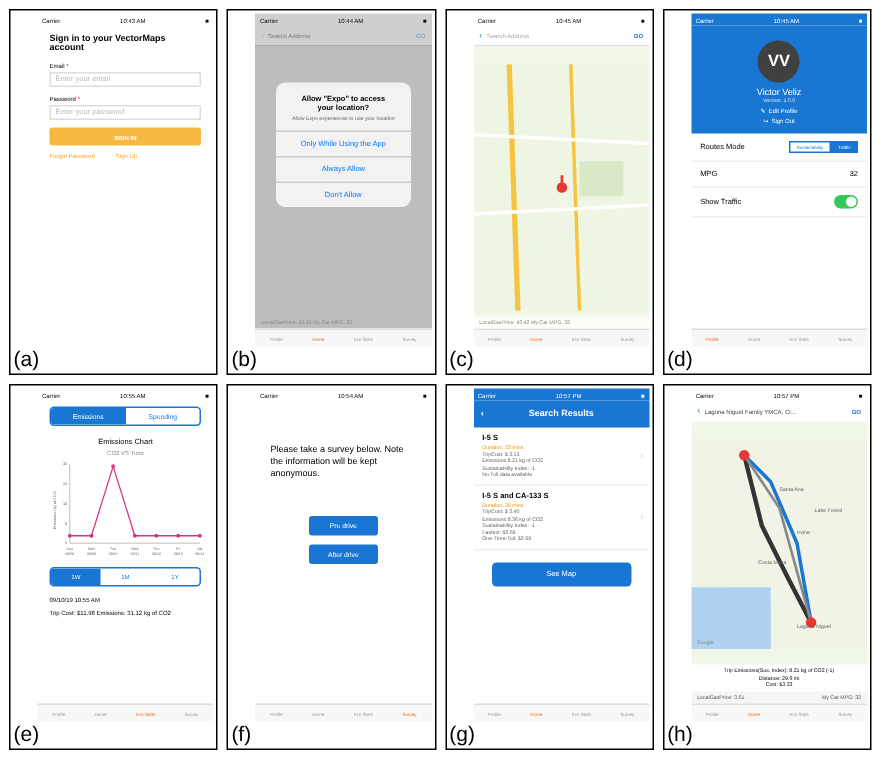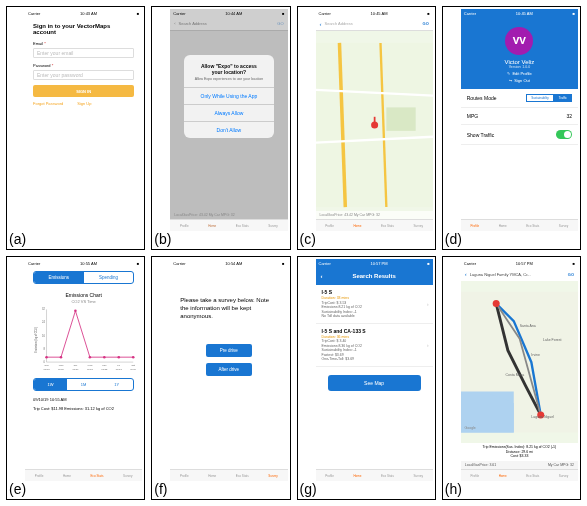--- a/index.html
+++ b/index.html
@@ -36,21 +36,21 @@
 
   
   .mapwrap { flex: 1; position: relative; background: #f0f7e8; }
   .maphead { height: 14px; border-bottom: 1px solid #ddd; display: flex; align-items: center; padding: 0 4px; font-size: 4px; color: #aaa; justify-content: space-between; }
   .maphead .go { color: #1976d2; font-weight: 600; }
   .map-svg { position: absolute; inset: 0; width: 100%; height: 100%; }
   .mapfoot { position: absolute; bottom: 0; left: 0; right: 0; font-size: 3.5px; color: #888; padding: 2px 4px; background: rgba(255,255,255,0.7); }
 
   
   .pd-top { background: #1976d2; color: #fff; text-align: center; padding: 10px 0 6px; }
-  .pd-avatar { width: 28px; height: 28px; border-radius: 50%; background: #a21caf; margin: 0 auto 4px; display: flex; align-items: center; justify-content: center; font-size: 11px; color: #fff; font-weight: 600; font-family: Liberation Mono, monospace; }
+  .pd-avatar { width: 28px; height: 28px; border-radius: 50%; background: #404040; margin: 0 auto 4px; display: flex; align-items: center; justify-content: center; font-size: 11px; color: #fff; font-weight: 600; }
   .pd-name { font-size: 6px; }
   .pd-ver { font-size: 3.5px; opacity: .8; }
   .pd-link { font-size: 4px; margin-top: 2px; display: flex; align-items: center; justify-content: center; gap: 2px; }
   .pd-rows { }
   .pd-row { display: flex; justify-content: space-between; align-items: center; padding: 5px 6px; border-bottom: 1px solid #eee; font-size: 5px; }
   .pd-seg { display: flex; }
   .pd-seg span { font-size: 3px; padding: 1px 4px; border: 1px solid #1976d2; }
   .pd-seg .on { background: #1976d2; color: #fff; }
   .pd-seg .off { background: #fff; color: #1976d2; }
   .toggle { width: 16px; height: 9px; border-radius: 5px; background: #34c759; position: relative; }

